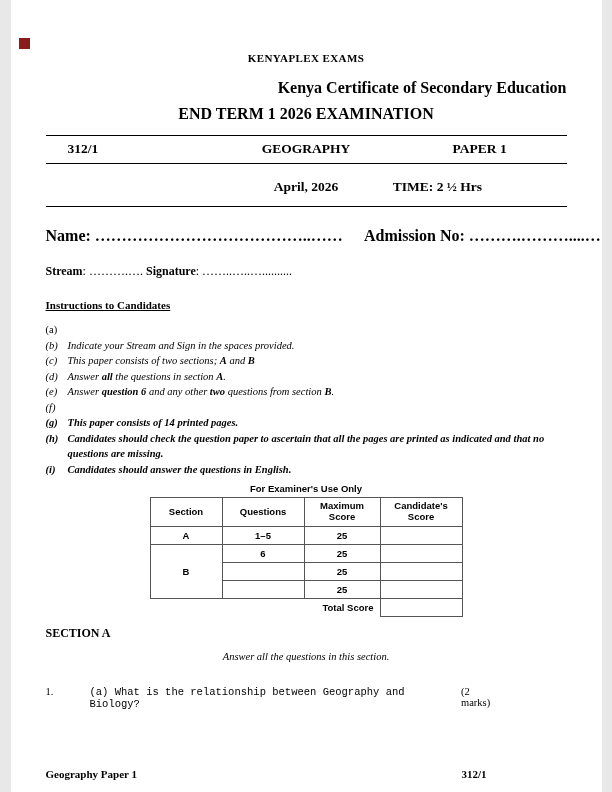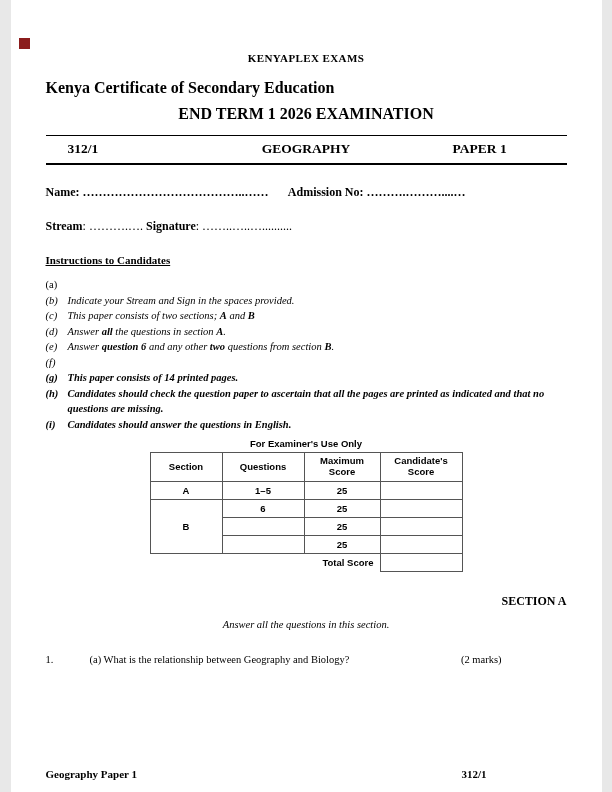--- a/index.html
+++ b/index.html
@@ -23,21 +23,21 @@
     height: 11px;
     background: #8b1c1c;
   }
   .board {
     margin-top: 22px;
     text-align: center;
     font-size: 11px;
     font-weight: bold;
     letter-spacing: 0.4px;
   }
-  .title1 { margin-top: 15px; text-align: left; font-size: 16px; font-weight: bold; }
+  .title1 { margin-top: 15px; text-align: right; font-size: 16px; font-weight: bold; }
   .title2 { margin-top: 8px;  text-align: center; font-size: 16px; font-weight: bold; }
   .rule { border: none; border-top: 1.6px solid #000; margin: 0; }
   .rule-top { margin-top: 12px; }
   .meta-row1 {
     display: grid;
     grid-template-columns: 1fr 1fr 1fr;
     align-items: center;
     padding: 5px 0 6px 0;
     font-size: 13.5px;
     font-weight: bold;
@@ -50,21 +50,21 @@
     grid-template-columns: 1fr 1fr 1fr;
     align-items: center;
     padding: 15px 0 11px 0;
     font-size: 13.5px;
     font-weight: bold;
   }
   .meta-row2 .m-center { text-align: center; grid-column: 2; }
   .meta-row2 .m-right  { text-align: left; grid-column: 3; }
   .name-row {
     margin-top: 20px;
-    font-size: 12px;
+    font-size: 16px;
     font-weight: bold;
     white-space: nowrap;
   }
   .name-row .gap { display: inline-block; width: 14px; }
   .stream-row { margin-top: 19px; font-size: 12px; }
   .stream-row .lab { font-weight: bold; }
   .instr-heading {
     margin-top: 20px;
     font-size: 11px;
     font-weight: bold;
@@ -107,30 +107,30 @@
     vertical-align: middle;
     padding: 1px 3px;
   }
   table.examiner th { height: 26px; line-height: 1.15; margin-left: 40px; }
   table.examiner td { height: 15px; }
   table.examiner tr.total-row td.total-label {
     border: none;
     text-align: right;
     padding-right: 6px;
   }
-  .section-a-title { margin-top: 22px; text-align: right; font-size: 12px; font-weight: bold; }
+  .section-a-title { margin-top: 9px; text-align: left; font-size: 12px; font-weight: bold; }
   .section-a-sub   { margin-top: 10px; text-align: center; font-size: 10.5px; font-style: italic; }
   .question-row {
     margin-top: 24px;
     display: flex;
     font-size: 10.5px;
     align-items: baseline;
   }
   .question-row .q-num  { flex: 0 0 44px; }
-  .question-row .q-text { flex: 0 1 auto; }
+  .question-row .q-text { flex: 0 1 auto; font-family: Liberation Mono, monospace; }
   .question-row .q-marks { margin-left: auto; margin-right: 65px; }
   .footer {
     position: absolute;
     left: 35px;
     right: 35px;
     bottom: 12px;
     display: flex;
     justify-content: space-between;
     font-size: 11px;
     font-weight: bold;
@@ -151,20 +151,24 @@
   <hr class="rule rule-top">
 
   <div class="meta-row1">
     <span class="m-left">312/1</span>
     <span class="m-center">GEOGRAPHY</span>
     <span class="m-right">PAPER 1</span>
   </div>
 
   <hr class="rule">
 
+  <div class="meta-row2">
+    <span class="m-center">April, 2026</span>
+    <span class="m-right">TIME: 2 ½ Hrs</span>
+  </div>
 
   <hr class="rule">
 
   <div class="name-row">
     <span>Name:</span>
     <span>…………………………………..……</span>
     <span class="gap"></span>
     <span>Admission No:</span>
     <span>……….………....…</span>
   </div>

